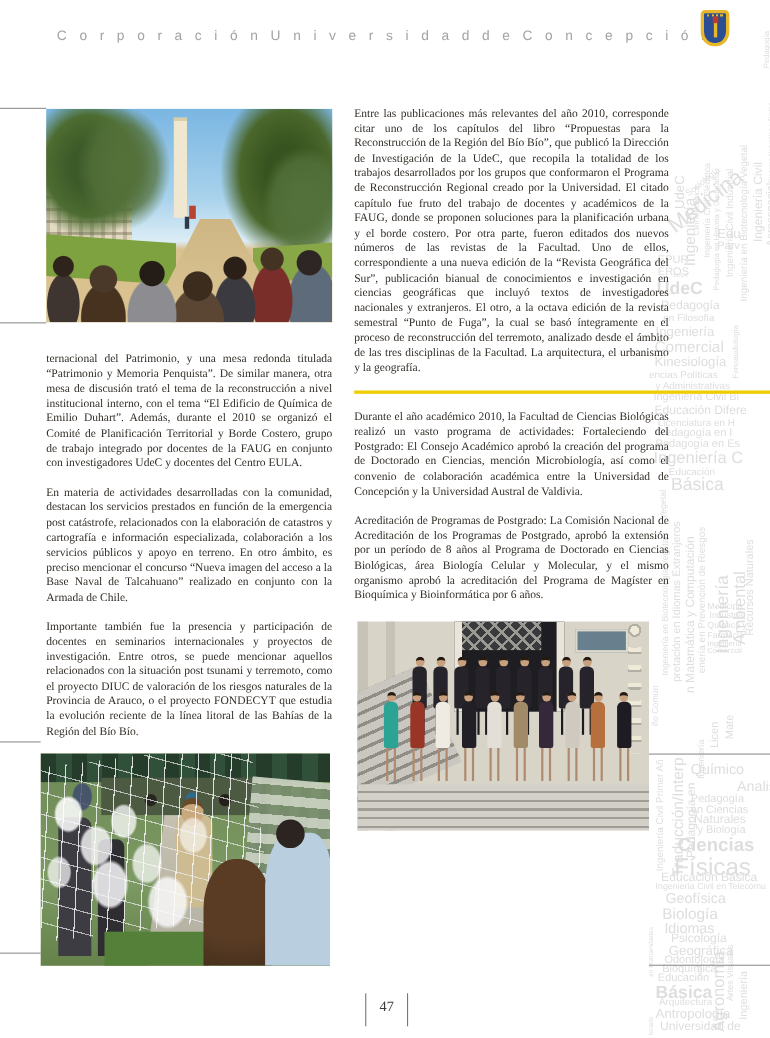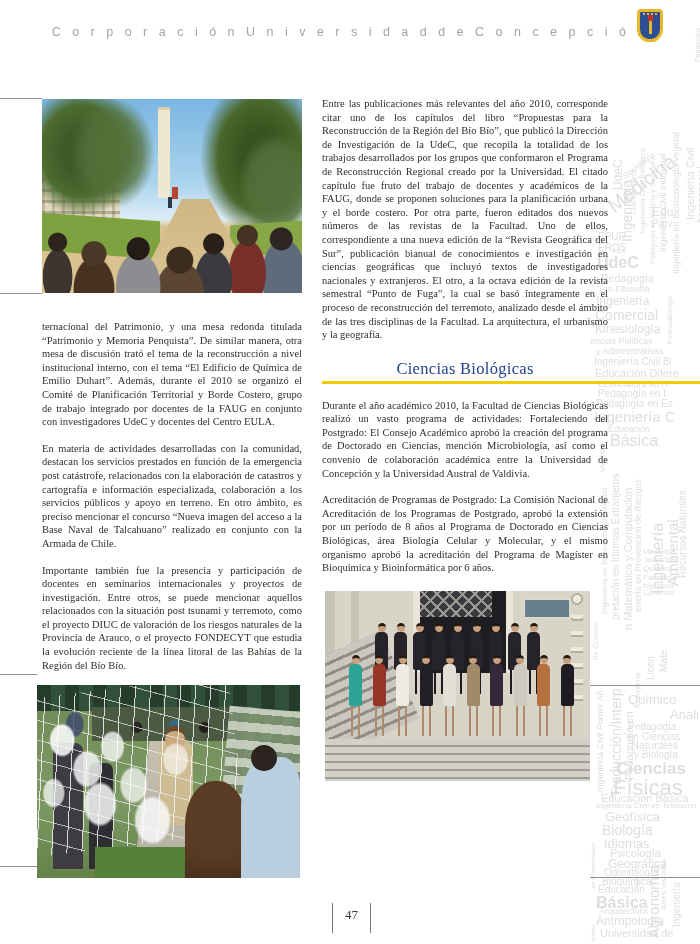--- a/index.html
+++ b/index.html
@@ -270,21 +270,20 @@
       <div class="ab p2-net"></div>
       <div class="ab p2-sheets"></div>
       <div class="ab p2-grass"></div>
       <div class="ab p2-head-brown"></div>
       <div class="ab p2-fig-blue"></div>
     </div>
   </section>
 
   <section class="col col-right">
     <p>Entre las publicaciones más relevantes del año 2010, corresponde citar uno de los capítulos del libro “Propuestas para la Reconstrucción de la Región del Bío Bío”, que publicó la Dirección de Investigación de la UdeC, que recopila la totalidad de los trabajos desarrollados por los grupos que conformaron el Programa de Reconstrucción Regional creado por la Universidad. El citado capítulo fue fruto del trabajo de docentes y académicos de la FAUG, donde se proponen soluciones para la planificación urbana y el borde costero. Por otra parte, fueron editados dos nuevos números de las revistas de la Facultad. Uno de ellos, correspondiente a una nueva edición de la “Revista Geográfica del Sur”, publicación bianual de conocimientos e investigación en ciencias geográficas que incluyó textos de investigadores nacionales y extranjeros. El otro, a la octava edición de la revista semestral “Punto de Fuga”, la cual se basó íntegramente en el proceso de reconstrucción del terremoto, analizado desde el ámbito de las tres disciplinas de la Facultad. La arquitectura, el urbanismo y la geografía.</p>
-    <h2 class="sec-heading">Ciencias Biológicas</h2>
     <div class="yellow-rule"></div>
     <p>Durante el año académico 2010, la Facultad de Ciencias Biológicas realizó un vasto programa de actividades: Fortaleciendo del Postgrado: El Consejo Académico aprobó la creación del programa de Doctorado en Ciencias, mención Microbiología, así como el convenio de colaboración académica entre la Universidad de Concepción y la Universidad Austral de Valdivia.</p>
     <p>Acreditación de Programas de Postgrado: La Comisión Nacional de Acreditación de los Programas de Postgrado, aprobó la extensión por un período de 8 años al Programa de Doctorado en Ciencias Biológicas, área Biología Celular y Molecular, y el mismo organismo aprobó la acreditación del Programa de Magíster en Bioquímica y Bioinformática por 6 años.</p>
     <div class="photo photo-graduation" title="Grupo de 19 licenciados en Bioingeniería posando en la escalinata de un edificio institucional">
       <div class="ab p3-door"></div>
       <div class="ab p3-lattice"></div>
       <div class="ab p3-sign"></div>
       <div class="ab p3-dots"></div>
       <div class="ab p3-rail"></div>
       <div class="ab p3-steps"></div>

